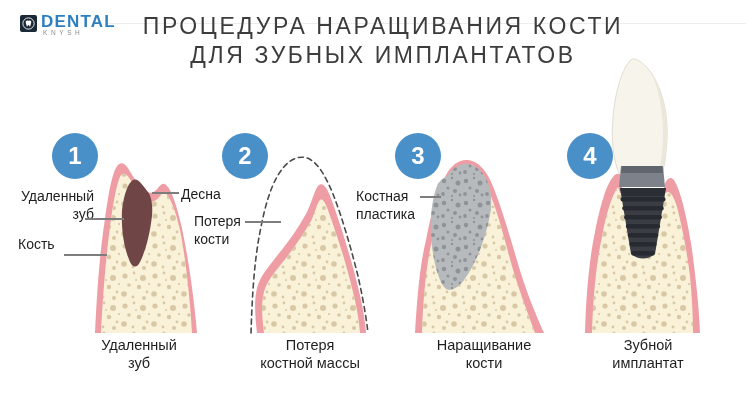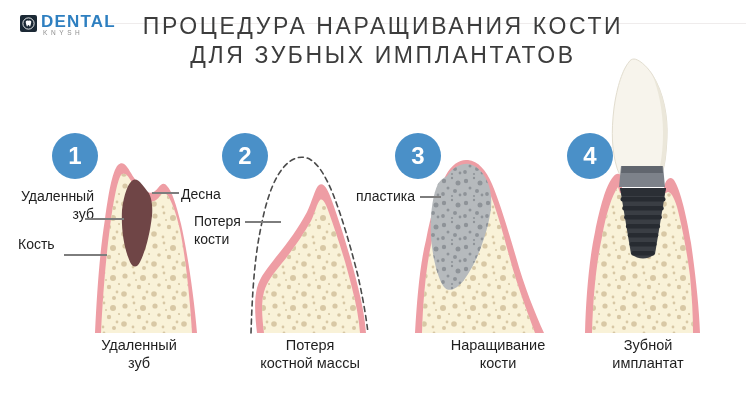--- a/index.html
+++ b/index.html
@@ -32,21 +32,21 @@
   .lbl-graft{left:356px;top:187px;width:70px;}
   .pointer{position:absolute;height:1.5px;background:#7d7d7d;}
   .pt-removed{left:85px;top:218px;width:39px;}
   .pt-gum{left:152px;top:192px;width:27px;}
   .pt-bone{left:64px;top:254px;width:43px;}
   .pt-loss{left:245px;top:221px;width:36px;}
   .pt-graft{left:420px;top:196px;width:21px;}
   
   .caption{position:absolute;top:336px;width:150px;text-align:center;font-size:14.5px;line-height:18px;color:#1f1f1f;}
   .caption span{display:block;}
-  .cap1{left:64px;} .cap2{left:235px;} .cap3{left:423px;} .cap4{left:573px;}
+  .cap1{left:64px;} .cap2{left:235px;} .cap3{left:409px;} .cap4{left:573px;}
   
   .art{position:absolute;left:0;top:0;}
 </style>
 </head>
 <body>
 
 <div class="canvas">
 
   <svg class="art" width="750" height="405" viewBox="0 0 750 405">
     <defs>
@@ -153,20 +153,21 @@
   <div class="lbl lbl-bone">Кость</div>
   <div class="pointer pt-bone"></div>
 
   <div class="lbl lbl-loss">
     <span>Потеря</span>
     <span>кости</span>
   </div>
   <div class="pointer pt-loss"></div>
 
   <div class="lbl lbl-graft">
+    <span>Костная</span>
     <span>пластика</span>
   </div>
   <div class="pointer pt-graft"></div>
 
   <div class="caption cap1">
     <span>Удаленный</span>
     <span>зуб</span>
   </div>
   <div class="caption cap2">
     <span>Потеря</span>

